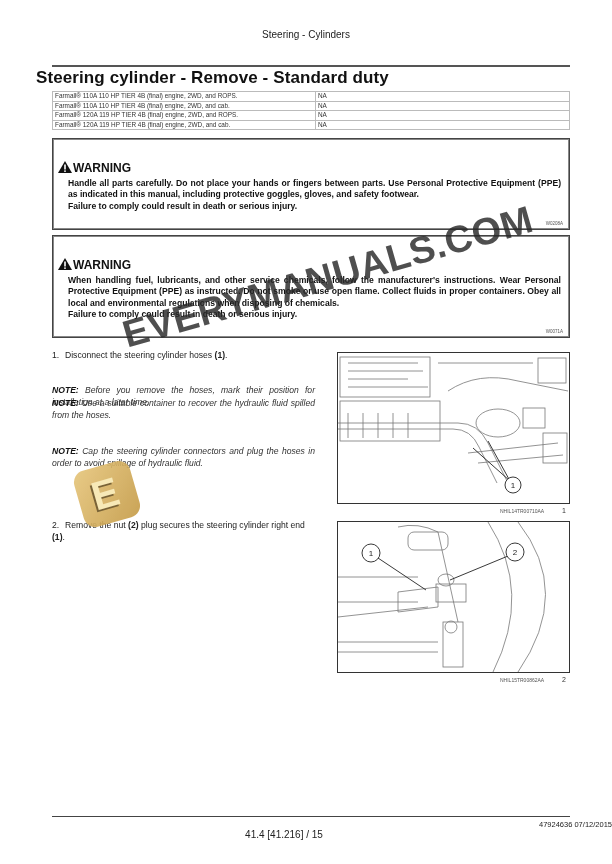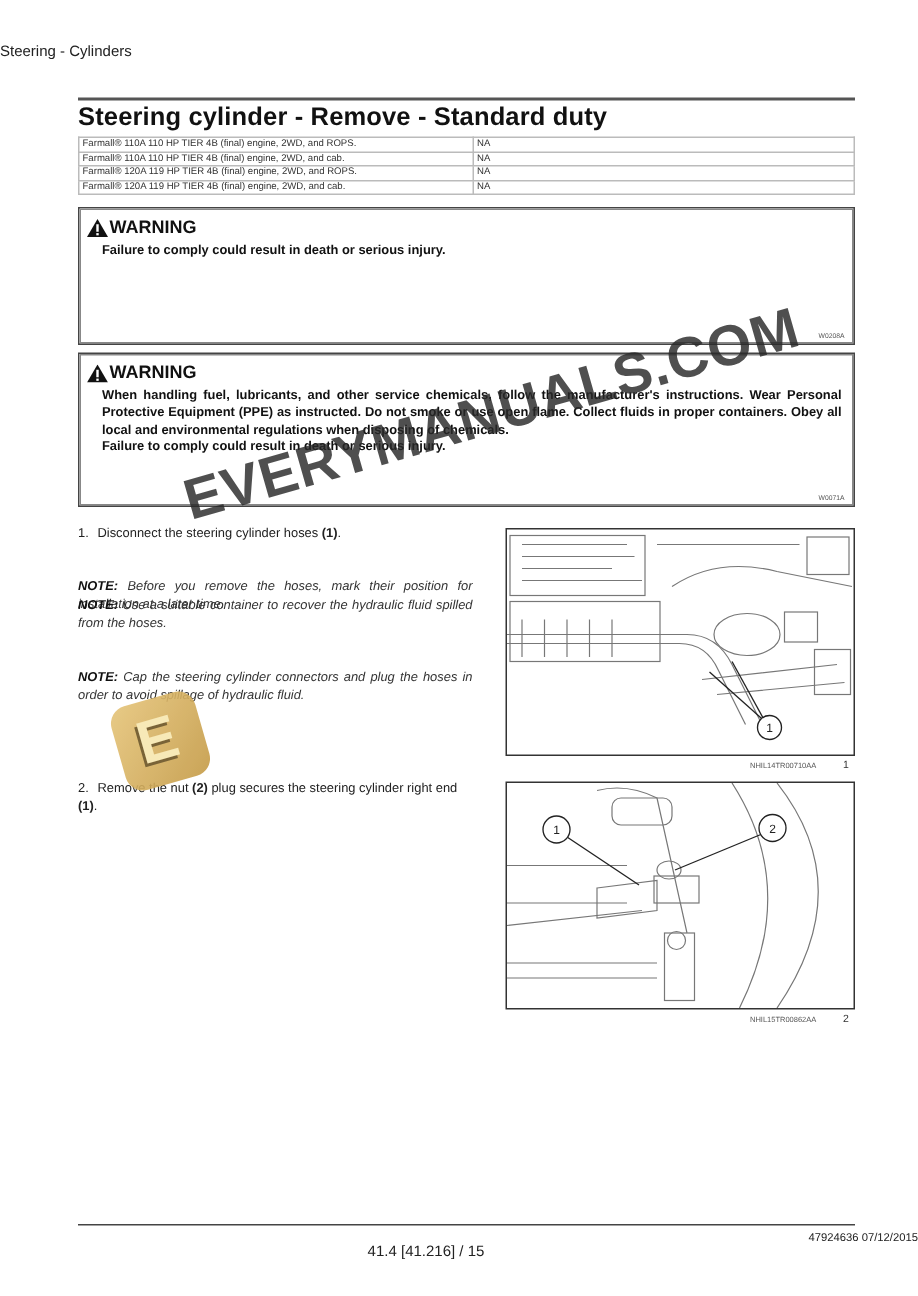--- a/index.html
+++ b/index.html
@@ -1,25 +1,25 @@
 <!DOCTYPE html>
 <html><head>
 <meta charset="utf-8">
 <style>
   html, body { margin: 0; padding: 0; background: #ffffff; }
   body { width: 612px; height: 864px; position: relative; overflow: hidden;
          font-family: "Liberation Sans", sans-serif; color: #111; }
-  .running-header { position: absolute; top: 29px; left: 0; width: 612px; text-align: left; font-size: 10px; color: #222; }
+  .running-header { position: absolute; top: 29px; left: 0; width: 612px; text-align: center; font-size: 10px; color: #222; }
   .title-rule { position: absolute; left: 52px; top: 65px; width: 518px; height: 2px; background: #555; }
-  .page-title { position: absolute; left: 52px; top: 68px; font-size: 17px; font-weight: bold; letter-spacing: 0.1px; }
+  .page-title { position: absolute; left: 36px; top: 68px; font-size: 17px; font-weight: bold; letter-spacing: 0.1px; }
   table.models { position: absolute; left: 52px; top: 91px; width: 518px; border-collapse: collapse; font-size: 6.4px; color: #333; }
   table.models td { border: 1px solid #bbb; padding: 0 2px; height: 8.5px; line-height: 8.5px; white-space: nowrap; }
   table.models td.c1 { width: 258px; }
   .warn { position: absolute; left: 52px; width: 516px; border: 1px solid #444; box-shadow: inset 0 0 0 1px #888; background: #fff; }
-  .warn .head { font-size: 12px; font-weight: bold; margin: 5px 0 0 5px; display: flex; align-items: flex-end; }
+  .warn .head { font-size: 12px; font-weight: bold; margin: 22px 0 0 5px; display: flex; align-items: flex-start; }
   .warn .head svg { margin-right: 1px; }
   .warn .body { font-size: 8.6px; font-weight: bold; line-height: 11.4px; margin: 3px 8px 0 15px; text-align: justify; }
   .warn .code { position: absolute; right: 6px; bottom: 3px; font-size: 4.5px; color: #555; }
   .step { position: absolute; left: 52px; width: 263px; font-size: 8.6px; line-height: 11.5px; color: #222; }
   .step .num { display: inline-block; width: 13px; }
   .note { position: absolute; left: 52px; width: 263px; font-size: 8.6px; line-height: 11.5px; color: #333; font-style: italic; text-align: justify; }
   .note b { font-style: italic; color: #111; }
   .fig { position: absolute; left: 337px; width: 231px; border: 1px solid #333; background: #fff; overflow: hidden; }
   .fig-cap { position: absolute; font-size: 5px; color: #555; }
   .fig-num { position: absolute; font-size: 7px; color: #333; }
@@ -63,20 +63,21 @@
 <div class="warn" style="top:138px;height:90px;">
   <div class="head">
     <svg width="14" height="12" viewBox="0 0 14 12">
         <polygon points="7,0 14,12 0,12" fill="#111"></polygon>
         <rect x="6.2" y="3.5" width="1.6" height="5" fill="#fff"></rect>
         <rect x="6.2" y="9.4" width="1.6" height="1.5" fill="#fff"></rect>
       </svg>
     <span>WARNING</span>
   </div>
   <div class="body">
+    <div>Handle all parts carefully. Do not place your hands or fingers between parts. Use Personal Protective Equipment (PPE) as indicated in this manual, including protective goggles, gloves, and safety footwear.</div>
     <div>Failure to comply could result in death or serious injury.</div>
   </div>
   <div class="code">W0208A</div>
 </div>
 
 <div class="warn" style="top:235px;height:101px;">
   <div class="head">
     <svg width="14" height="12" viewBox="0 0 14 12">
         <polygon points="7,0 14,12 0,12" fill="#111"></polygon>
         <rect x="6.2" y="3.5" width="1.6" height="5" fill="#fff"></rect>

